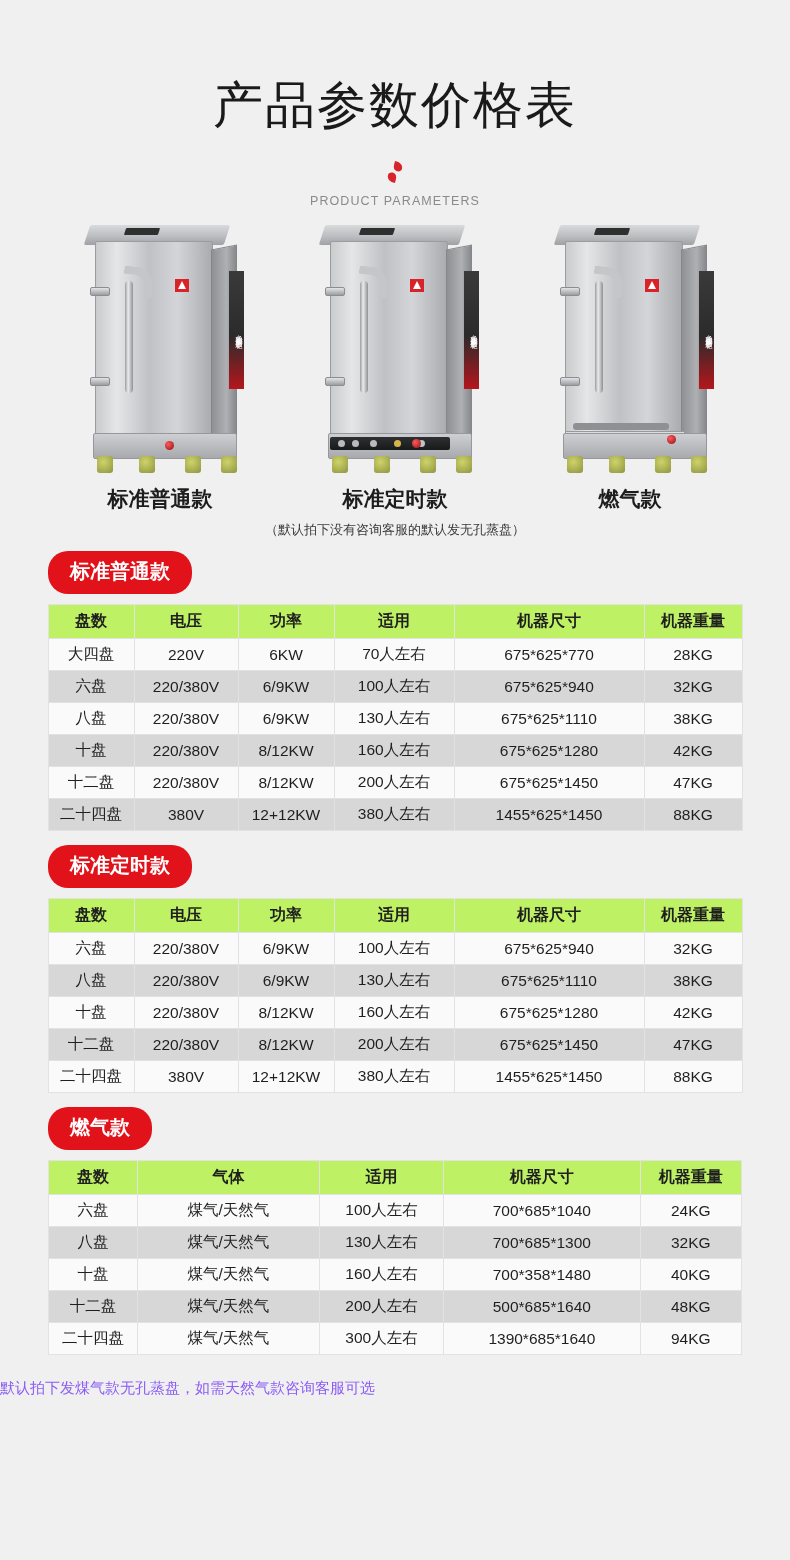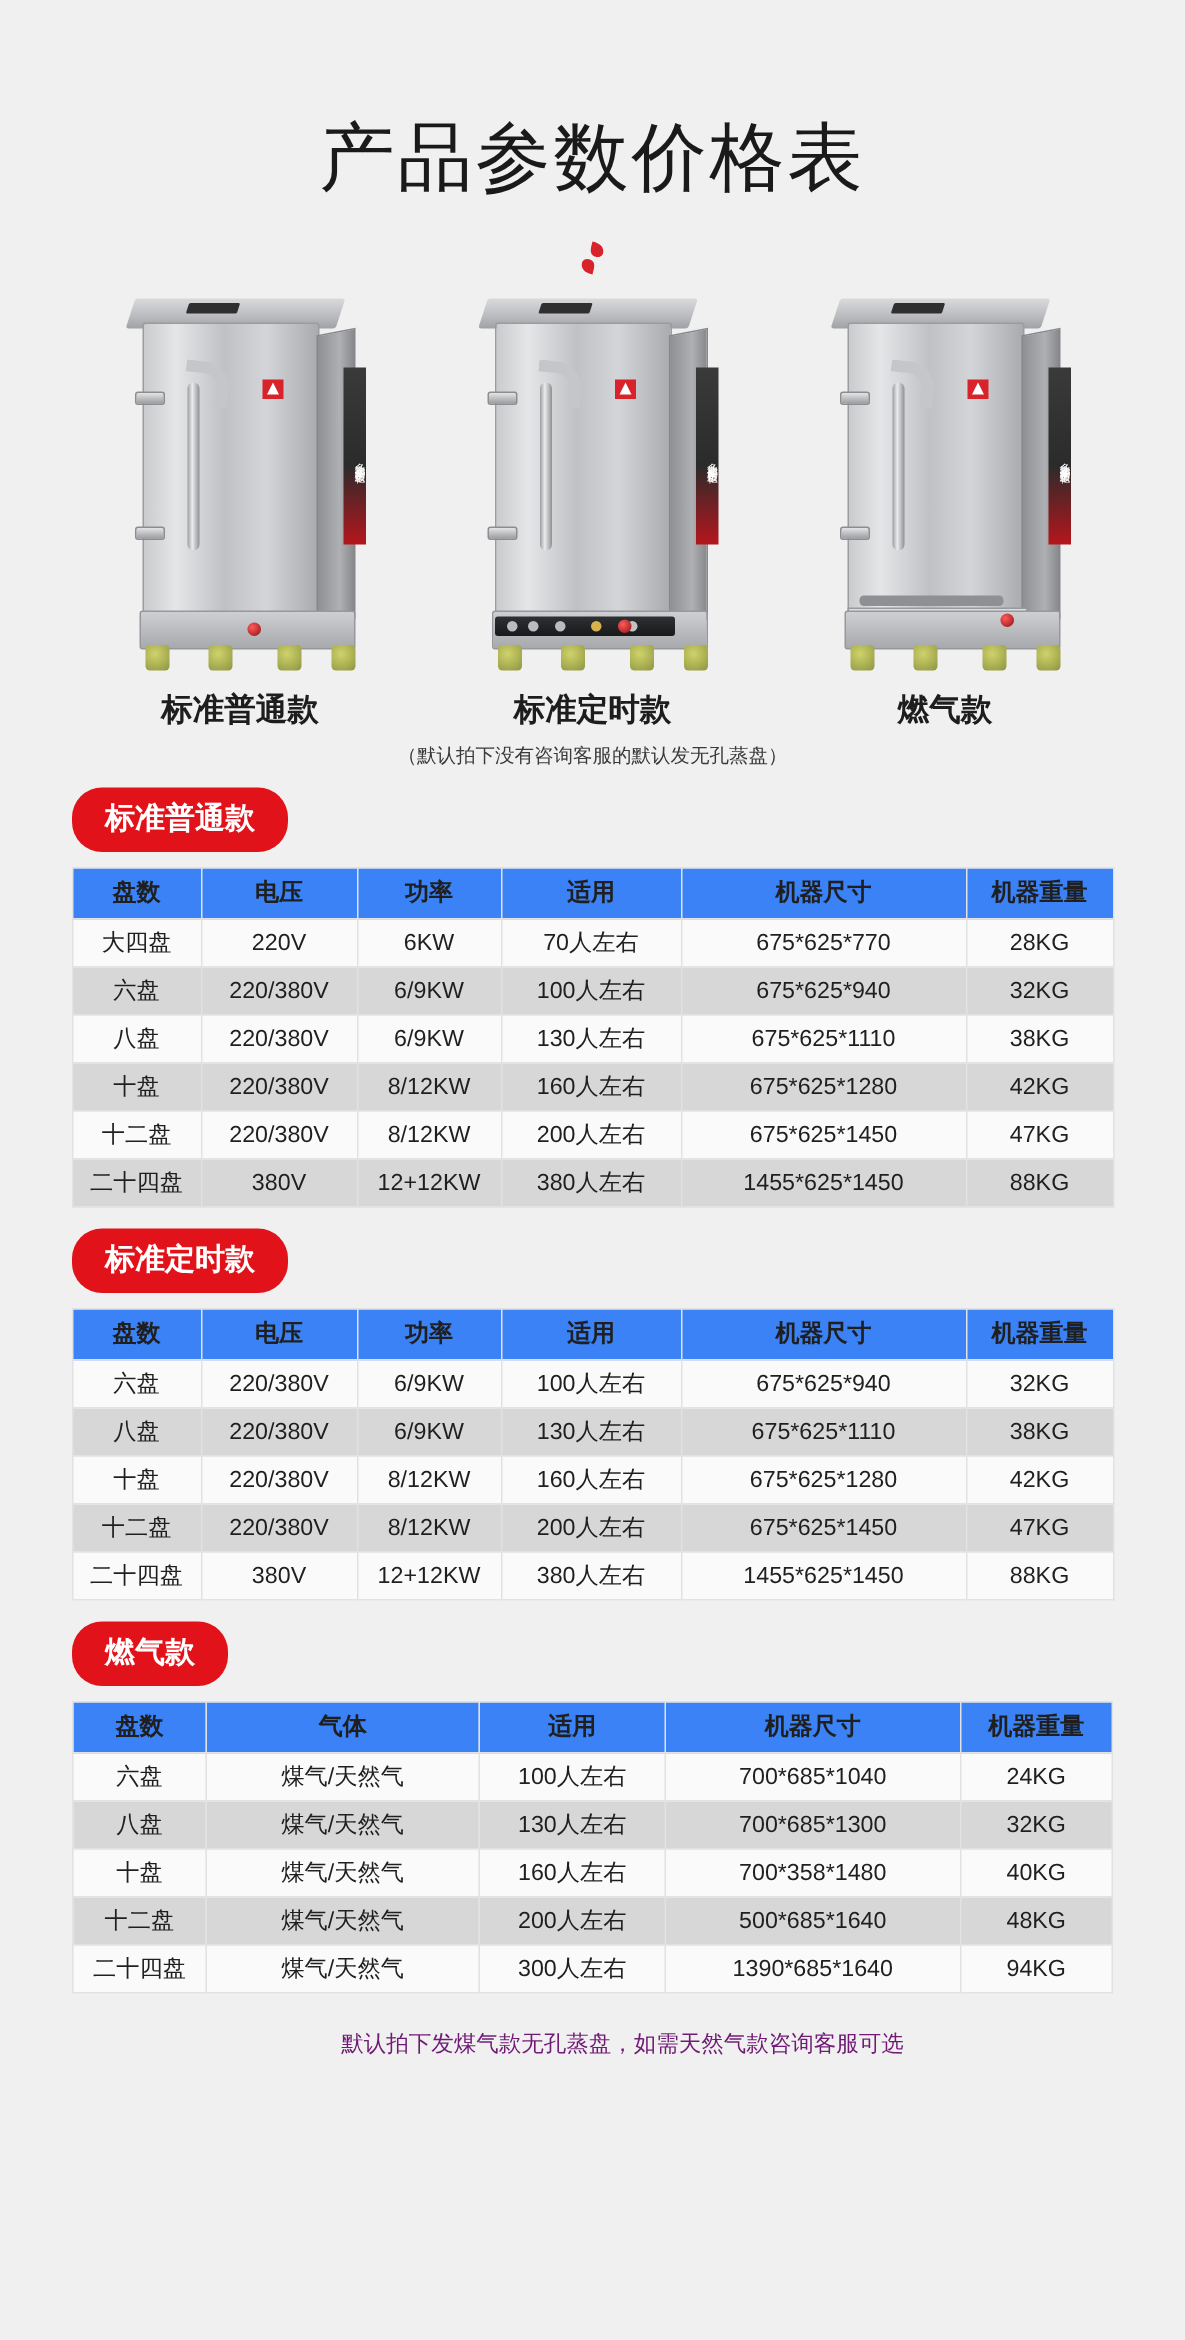--- a/index.html
+++ b/index.html
@@ -246,21 +246,21 @@
   }
   th, td {
     border: 1px solid #e2e2e2;
     height: 32px;
     text-align: center;
     font-size: 15.5px;
     color: #1f1f1f;
     background: #fff;
   }
   thead th {
-    background: #3b82f6;
+    background: #bef264;
     font-weight: bold;
     font-size: 16px;
     height: 34px;
   }
   tbody tr:nth-child(even) td { background: #d7d7d7; }
   tbody tr:nth-child(odd) td { background: #fafafa; }
 
   .c1 { width: 86px; }
   .c2 { width: 104px; }
   .c3 { width: 96px; }
@@ -268,41 +268,40 @@
   .c5 { width: 190px; }
   .c6 { width: 98px; }
 
   .g1 { width: 86px; }
   .g2 { width: 176px; }
   .g3 { width: 120px; }
   .g4 { width: 190px; }
   .g5 { width: 98px; }
 
   .footer-note {
-    text-align: center;
     font-size: 15px;
-    color: #701a75;
+    color: #8b5cf6;
     margin-top: 24px;
-    padding-left: 40px;
   }
 </style>
 </head>
 <body>
 
 <div class="page">
 
   <div class="title">产品参数价格表</div>
 
   <div class="brand-block">
     <div class="brand-logo">
       <svg width="26" height="26" viewBox="0 0 26 26" aria-hidden="true">
         <path d="M13 2 C18 3 21 6 20 10 C19 13 15 13 13 11 C11 9 12 6 13 2 Z" fill="#d8232a"></path>
         <path d="M13 24 C8 23 5 20 6 16 C7 13 11 13 13 15 C15 17 14 20 13 24 Z" fill="#d8232a"></path>
       </svg>
     </div>
+    <div class="brand-sub">PRODUCT PARAMETERS</div>
   </div>
 
   <div class="products">
 
     <div class="product">
       <div class="machine">
         <div class="cab-top"></div>
         <div class="cab-badge"></div>
         <div class="cab-body"></div>
         <div class="cab-side"></div>

